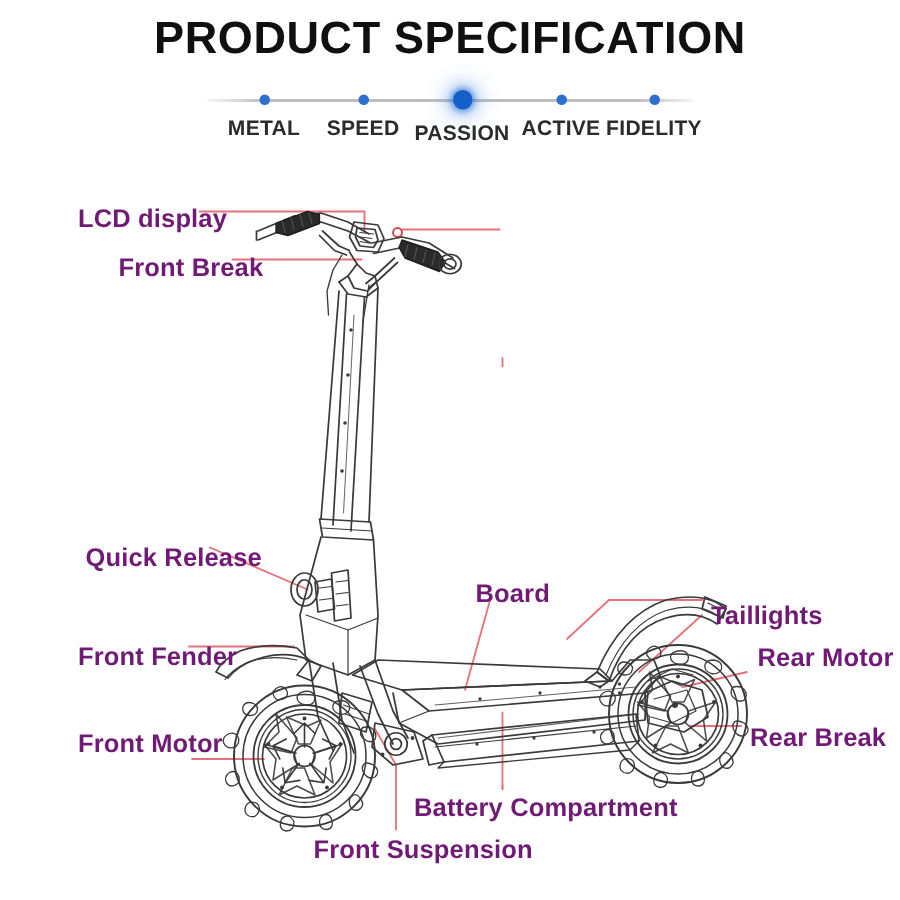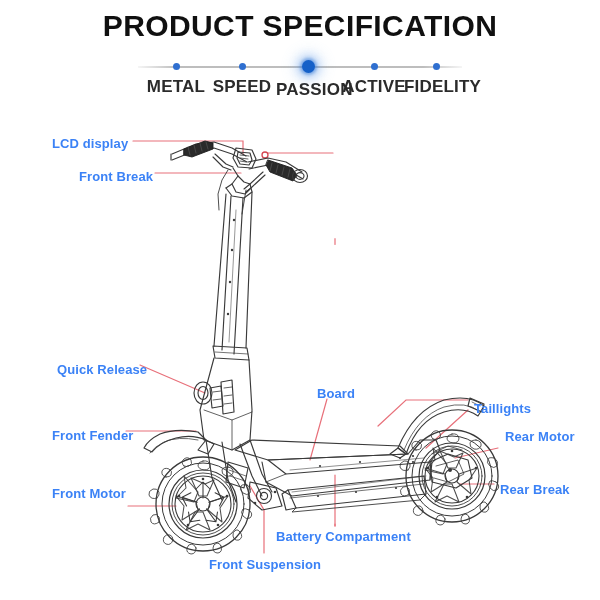--- a/index.html
+++ b/index.html
@@ -84,21 +84,21 @@
     margin-top: 2px;
     background: #1560c8;
     box-shadow:
       0 0 3px 2px rgba(40,110,210,0.45),
       0 0 8px 5px rgba(70,135,225,0.28),
       0 0 14px 9px rgba(110,165,235,0.16);
   }
   .step-label {
     margin-top: 7px;
     font-family: "Liberation Sans", sans-serif;
-    font-size: 17px;
+    font-size: 14px;
     font-weight: bold;
     color: #2b2b2b;
     letter-spacing: 0.2px;
     white-space: nowrap;
   }
 
   
   .diagram {
     position: absolute;
     left: 0;
@@ -106,23 +106,23 @@
     width: 600px;
     height: 490px;
   }
   .diagram svg {
     display: block;
   }
 
   .callout-label {
     position: absolute;
     font-family: "Liberation Sans", sans-serif;
-    font-size: 13px;
+    font-size: 17px;
     font-weight: bold;
-    color: #3b82f6;
+    color: #701a75;
     white-space: nowrap;
     letter-spacing: 0.1px;
   }
 </style>
 </head>
 <body>
 
 <div id="page">
 
   <div class="header">

